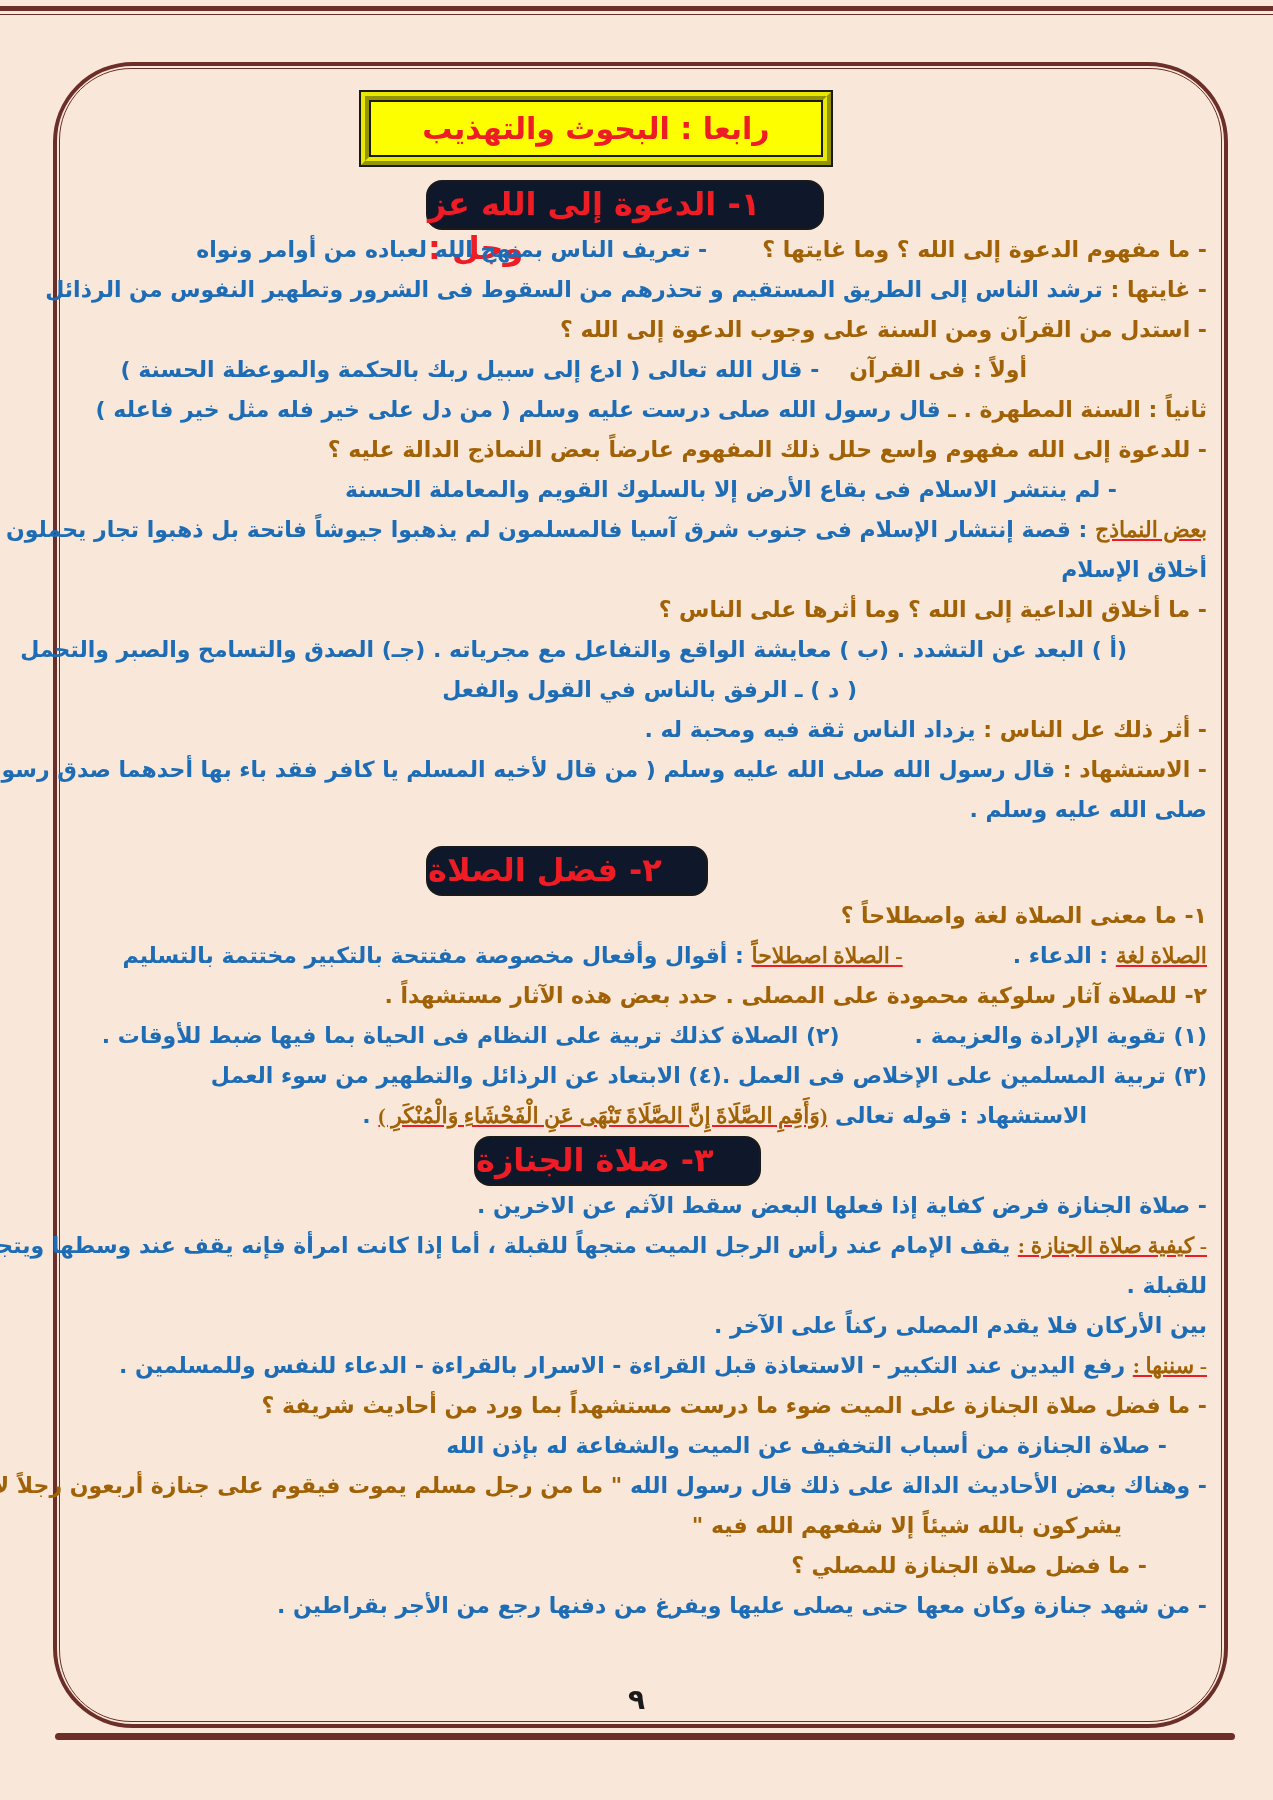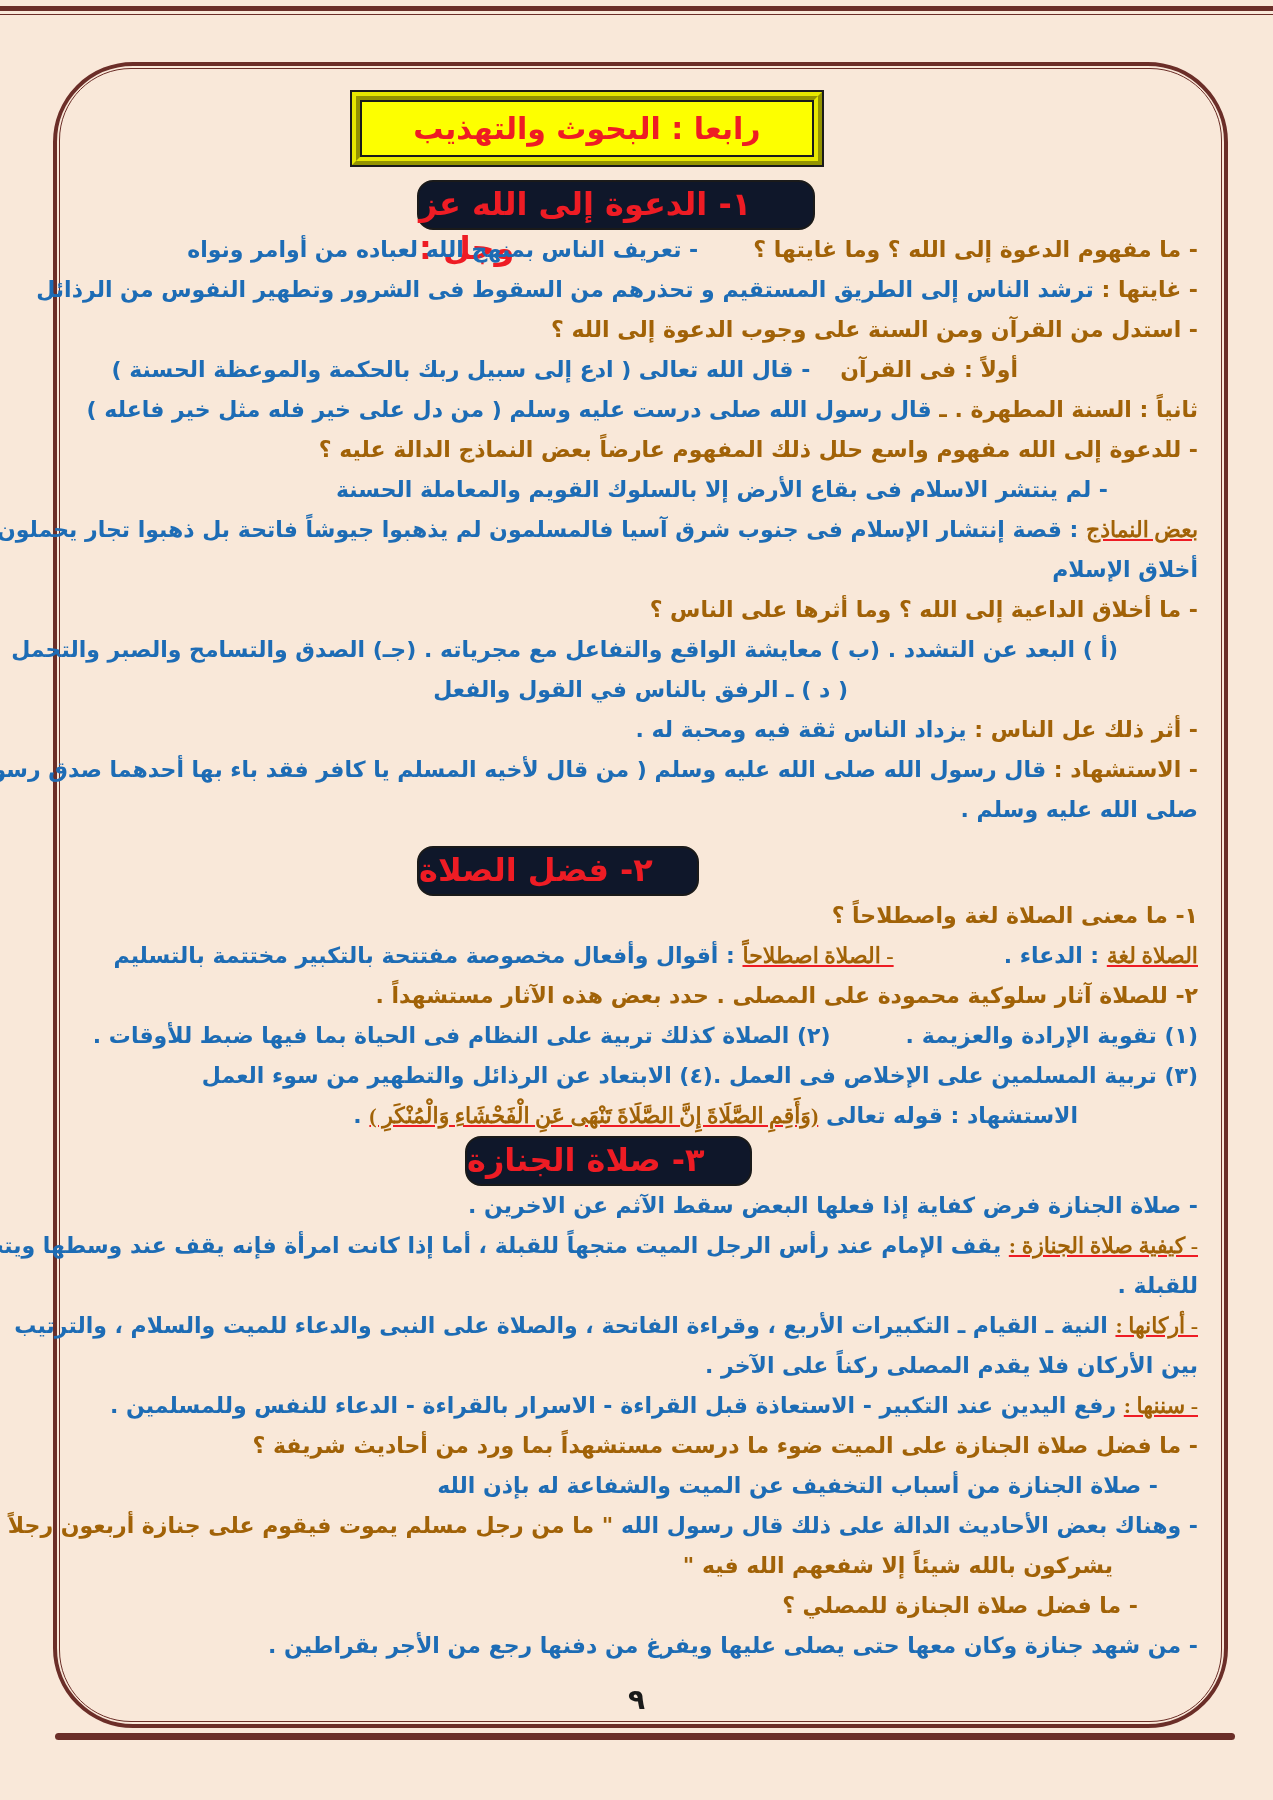--- a/index.html
+++ b/index.html
@@ -16,21 +16,21 @@
     border:4px solid #6b2e28;border-radius:80px;
   }
   .frame-inner{
     position:absolute;inset:2px;border:1px solid #6b2e28;border-radius:72px;
   }
   .bottom-rule{
     position:absolute;left:55px;right:38px;top:1733px;height:7px;
     background:#6b2e28;border-radius:4px;
   }
   .content{
-    position:absolute;left:75px;top:66px;width:1123px;
+    position:absolute;left:84px;top:66px;width:1123px;
   }
   .banner{
     width:470px;height:73px;margin:26px 0 0 277px;box-sizing:border-box;
     background:#fdff00;border:8px ridge #e8e800;
     outline:2px solid #1a1a1a;box-shadow:inset 0 0 0 2px #1a1a1a;
     display:flex;align-items:center;justify-content:center;
   }
   .banner span{color:#ee1c24;font-size:30px;font-weight:bold;direction:rtl;}
   .badge{
     box-sizing:border-box;height:50px;background:#0f172a;
@@ -88,21 +88,20 @@
       <div class="tline"><span class="red">١-  ما معنى الصلاة لغة واصطلاحاً ؟</span></div>
       <div class="tline"><span class="red und">الصلاة لغة</span><span class="blue"> : الدعاء .</span><span class="red und" style="margin-right: 110px;">- الصلاة اصطلاحاً</span><span class="blue"> : أقوال وأفعال مخصوصة مفتتحة بالتكبير مختتمة بالتسليم</span></div>
       <div class="tline"><span class="red">٢-  للصلاة آثار سلوكية محمودة على المصلى . حدد بعض هذه الآثار مستشهداً .</span></div>
       <div class="tline"><span class="blue">(١) تقوية الإرادة والعزيمة .</span><span class="blue" style="margin-right: 75px;">(٢) الصلاة كذلك تربية على النظام فى الحياة بما فيها ضبط للأوقات .</span></div>
       <div class="tline"><span class="blue">(٣) تربية المسلمين على الإخلاص فى العمل .(٤) الابتعاد عن الرذائل والتطهير من سوء العمل</span></div>
       <div class="tline" style="padding-right: 120px;"><span class="blue">الاستشهاد : قوله تعالى </span><span class="red und">(وَأَقِمِ الصَّلَاةَ إِنَّ الصَّلَاةَ تَنْهَى عَنِ الْفَحْشَاءِ وَالْمُنْكَرِ )</span><span class="blue"> .</span></div>
       <div class="badge" style="width: 287px; margin-left: 390px;">٣- صلاة الجنازة</div>
       <div class="tline"><span class="blue">- صلاة الجنازة  فرض كفاية  إذا فعلها البعض سقط  الآثم عن الاخرين .</span></div>
       <div class="tline"><span class="red und">- كيفية صلاة الجنازة :</span><span class="blue"> يقف الإمام عند رأس الرجل الميت متجهاً للقبلة ، أما إذا كانت امرأة فإنه يقف عند وسطها ويتجه</span></div>
       <div class="tline"><span class="blue">للقبلة .</span></div>
-      <div class="tline"><span class="red und">- أركانها :</span><span class="blue">  النية ـ القيام ـ   التكبيرات الأربع ، وقراءة الفاتحة ، والصلاة على النبى والدعاء للميت والسلام ، والترتيب</span></div>
       <div class="tline"><span class="blue">بين الأركان فلا يقدم المصلى ركناً على الآخر .</span></div>
       <div class="tline"><span class="red und">- سننها :</span><span class="blue"> رفع اليدين عند التكبير - الاستعاذة قبل القراءة - الاسرار بالقراءة - الدعاء للنفس وللمسلمين .</span></div>
       <div class="tline"><span class="red">- ما فضل صلاة  الجنازة على  الميت ضوء ما درست مستشهداً بما ورد من أحاديث شريفة ؟</span></div>
       <div class="tline" style="padding-right: 40px;"><span class="blue">-  صلاة الجنازة من أسباب التخفيف عن الميت والشفاعة له بإذن الله</span></div>
       <div class="tline"><span class="blue">- وهناك بعض الأحاديث الدالة على ذلك قال رسول الله </span><span class="red">"  ما  من رجل مسلم يموت فيقوم على جنازة أربعون رجلاً لا</span></div>
       <div class="tline" style="padding-right: 85px;"><span class="red">يشركون بالله شيئاً إلا شفعهم الله فيه "</span></div>
       <div class="tline" style="padding-right: 60px;"><span class="red">- ما فضل صلاة الجنازة للمصلي ؟</span></div>
       <div class="tline"><span class="blue">- من شهد جنازة وكان معها حتى يصلى عليها ويفرغ من دفنها رجع من الأجر بقراطين .</span></div>
     </div>
 </div>

